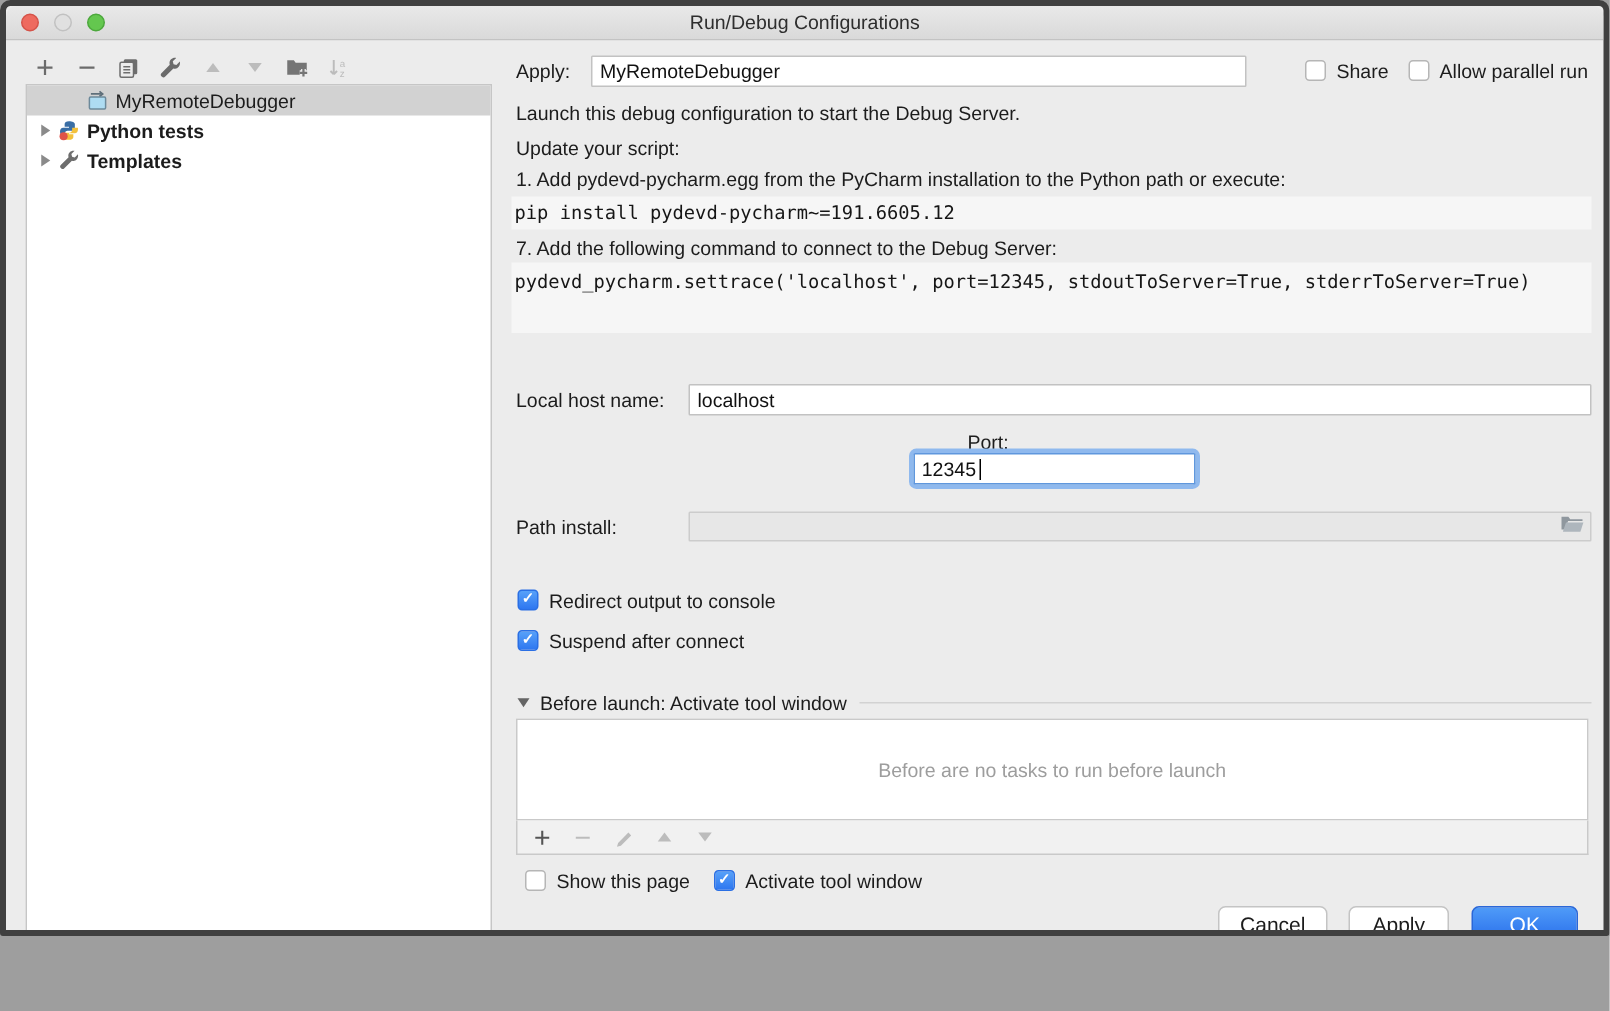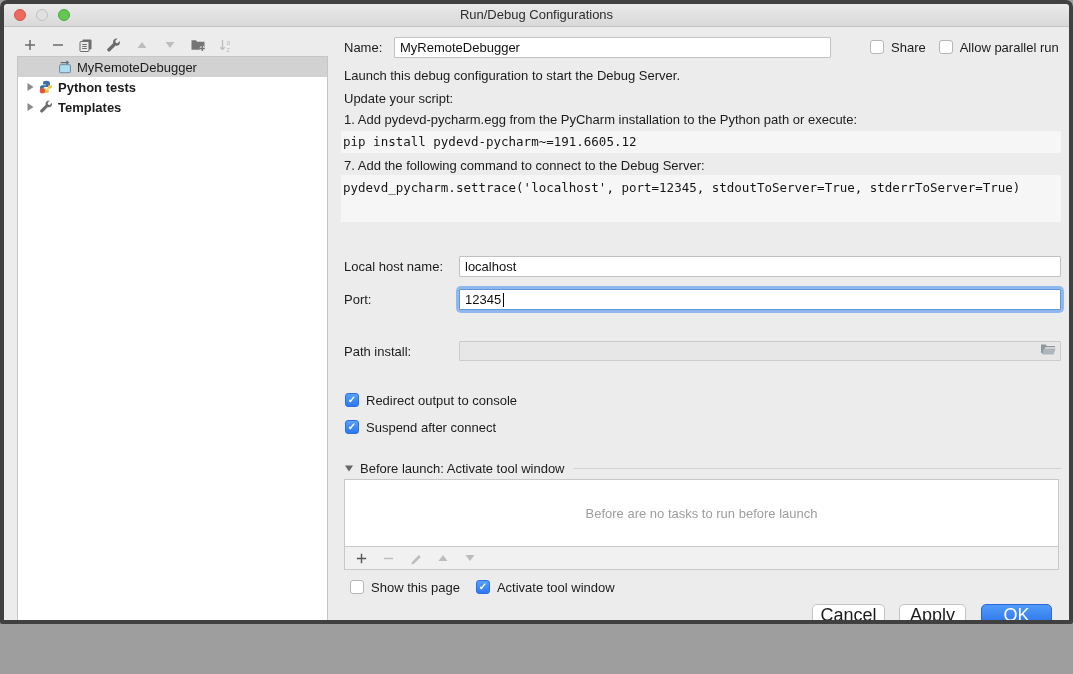--- a/index.html
+++ b/index.html
@@ -55,21 +55,21 @@
             border:1px solid #c9c9c9;box-sizing:border-box;display:flex;align-items:center;justify-content:center;
             color:#9d9d9d;}
   #bl-toolbar{position:absolute;left:340px;top:543px;width:715px;height:23px;background:#f1f1f1;
               border:1px solid #c9c9c9;border-top:none;box-sizing:border-box;display:flex;align-items:center;
               gap:12px;padding-left:9px;}
   
   #help{position:absolute;left:14px;top:640px;width:22px;height:22px;border-radius:50%;background:#fff;
         border:1px solid #c4c4c4;box-sizing:border-box;display:flex;align-items:center;justify-content:center;
         color:#2f72e4;font-weight:bold;font-size:13px;}
   .btn{position:absolute;top:600px;height:23px;border:1px solid #c4c4c4;border-radius:5px;background:#fff;
-       display:flex;align-items:center;justify-content:center;font-size:18px;color:#1c1c1c;box-sizing:border-box;}
+       display:flex;align-items:center;justify-content:center;font-size:14px;color:#1c1c1c;box-sizing:border-box;}
   #btn-ok{background:linear-gradient(#4f9bf8,#2b71ec);border-color:#2a67d8;color:#fff;}
 </style>
 </head>
 <body>
 
 <div id="win">
 
   <div id="titlebar">
     <div class="tl" id="tl-close"></div>
     <div class="tl" id="tl-min"></div>
@@ -171,21 +171,21 @@
           </svg>
         </span>
       <span class="ticon"><svg width="14" height="14" viewBox="0 0 15 15">
             <path d="M14 3.9c0-.3 0-.6-.1-.9l-2.3 2.3-1.9-.5-.5-1.9L11.5.6C11.2.5 10.9.5 10.6.5 8.6.5 7 2.1 7 4.1c0 .4.1.8.2 1.1L1.6 10.8c-.6.6-.6 1.5 0 2l.4.4c.6.6 1.5.6 2 0l5.6-5.6c.3.1.7.2 1.1.2 2 0 3.3-1.8 3.3-3.9z" fill="#6e6e6e"></path>
           </svg></span>
       <span>Templates</span>
     </div>
   </div>
 
   <div class="row" style="left:340px;top:31px;width:723px;height:24px;">
-    <span class="lbl" style="width:50px;">Name:</span>
+    <span class="lbl" style="width:50px;">Apply:</span>
     <input class="txt" style="width: 437px;" value="MyRemoteDebugger">
     <span class="cb" style="margin-left:39px;"></span>
     <span class="cblbl">Share</span>
     <span class="cb" style="margin-left:13px;"></span>
     <span class="cblbl">Allow parallel run</span>
   </div>
 
   <div class="para" style="left:340px;top:64px;">Launch this debug configuration to start the Debug Server.</div>
   <div class="para" style="left:340px;top:87px;text-align:center;">Update your script:</div>
   <div class="para" style="left:340px;top:108px;">1. Add pydevd-pycharm.egg from the PyCharm installation to the Python path or execute:</div>
@@ -193,21 +193,21 @@
   <div class="para" style="left:340px;top:154px;">7. Add the following command to connect to the Debug Server:</div>
   <div class="code" style="top:171px;height:47px;padding:5px 0 0 2px;line-height:16px;">
     <div>pydevd_pycharm.settrace('localhost', port=12345, stdoutToServer=True, stderrToServer=True)</div>
   </div>
 
   <div class="row" style="left:340px;top:251px;width:717px;height:22px;">
     <span class="lbl" style="width:115px;">Local host name:</span>
     <input class="txt" style="flex: 1 1 0%;" value="localhost">
   </div>
 
-  <div class="row" style="left:340px;top:283px;width:717px;height:24px;">
+  <div class="row" style="left:340px;top:283px;width:717px;height:24px;flex-direction:column;">
     <span class="lbl" style="width:115px;">Port:</span>
     <span class="focusring" style="flex:1;display:flex;position:relative;">
       <input class="txt" style="flex: 1 1 0%;" value="12345">
       <span class="caret" style="left:44px;top:4px;"></span>
     </span>
   </div>
 
   <div class="row" style="left:340px;top:336px;width:717px;height:22px;">
     <span class="lbl" style="width:115px;">Path install:</span>
     <div id="path-field">

